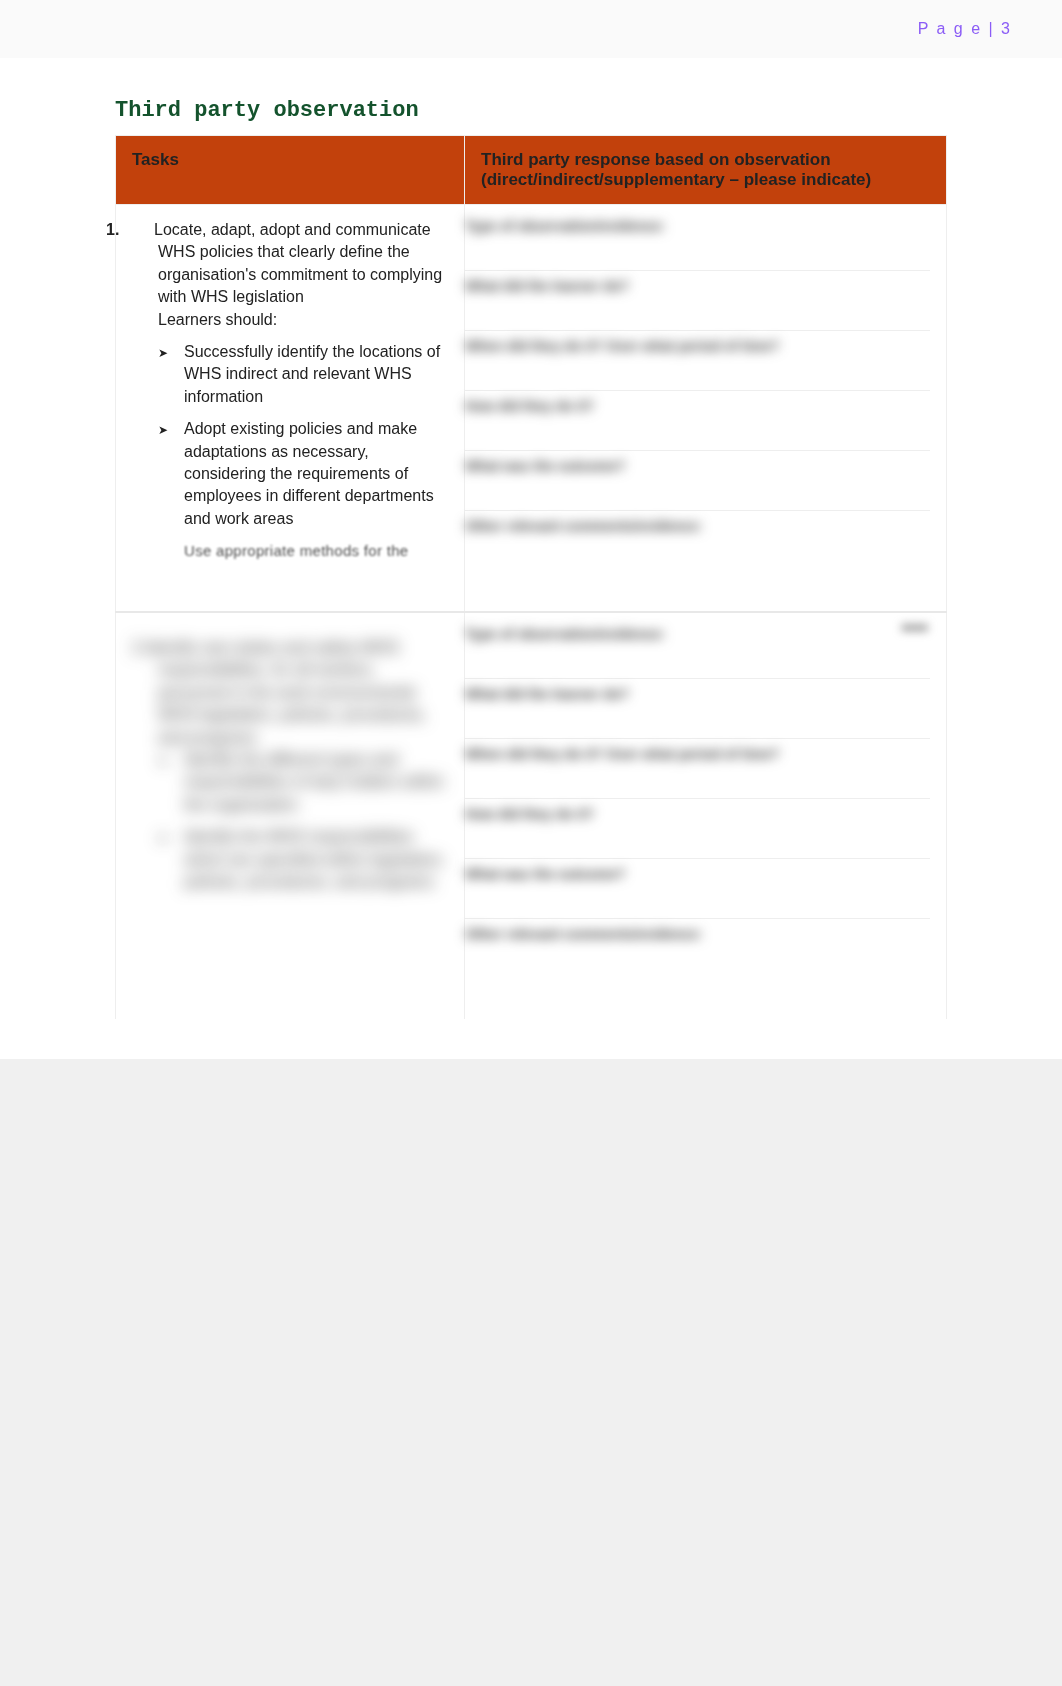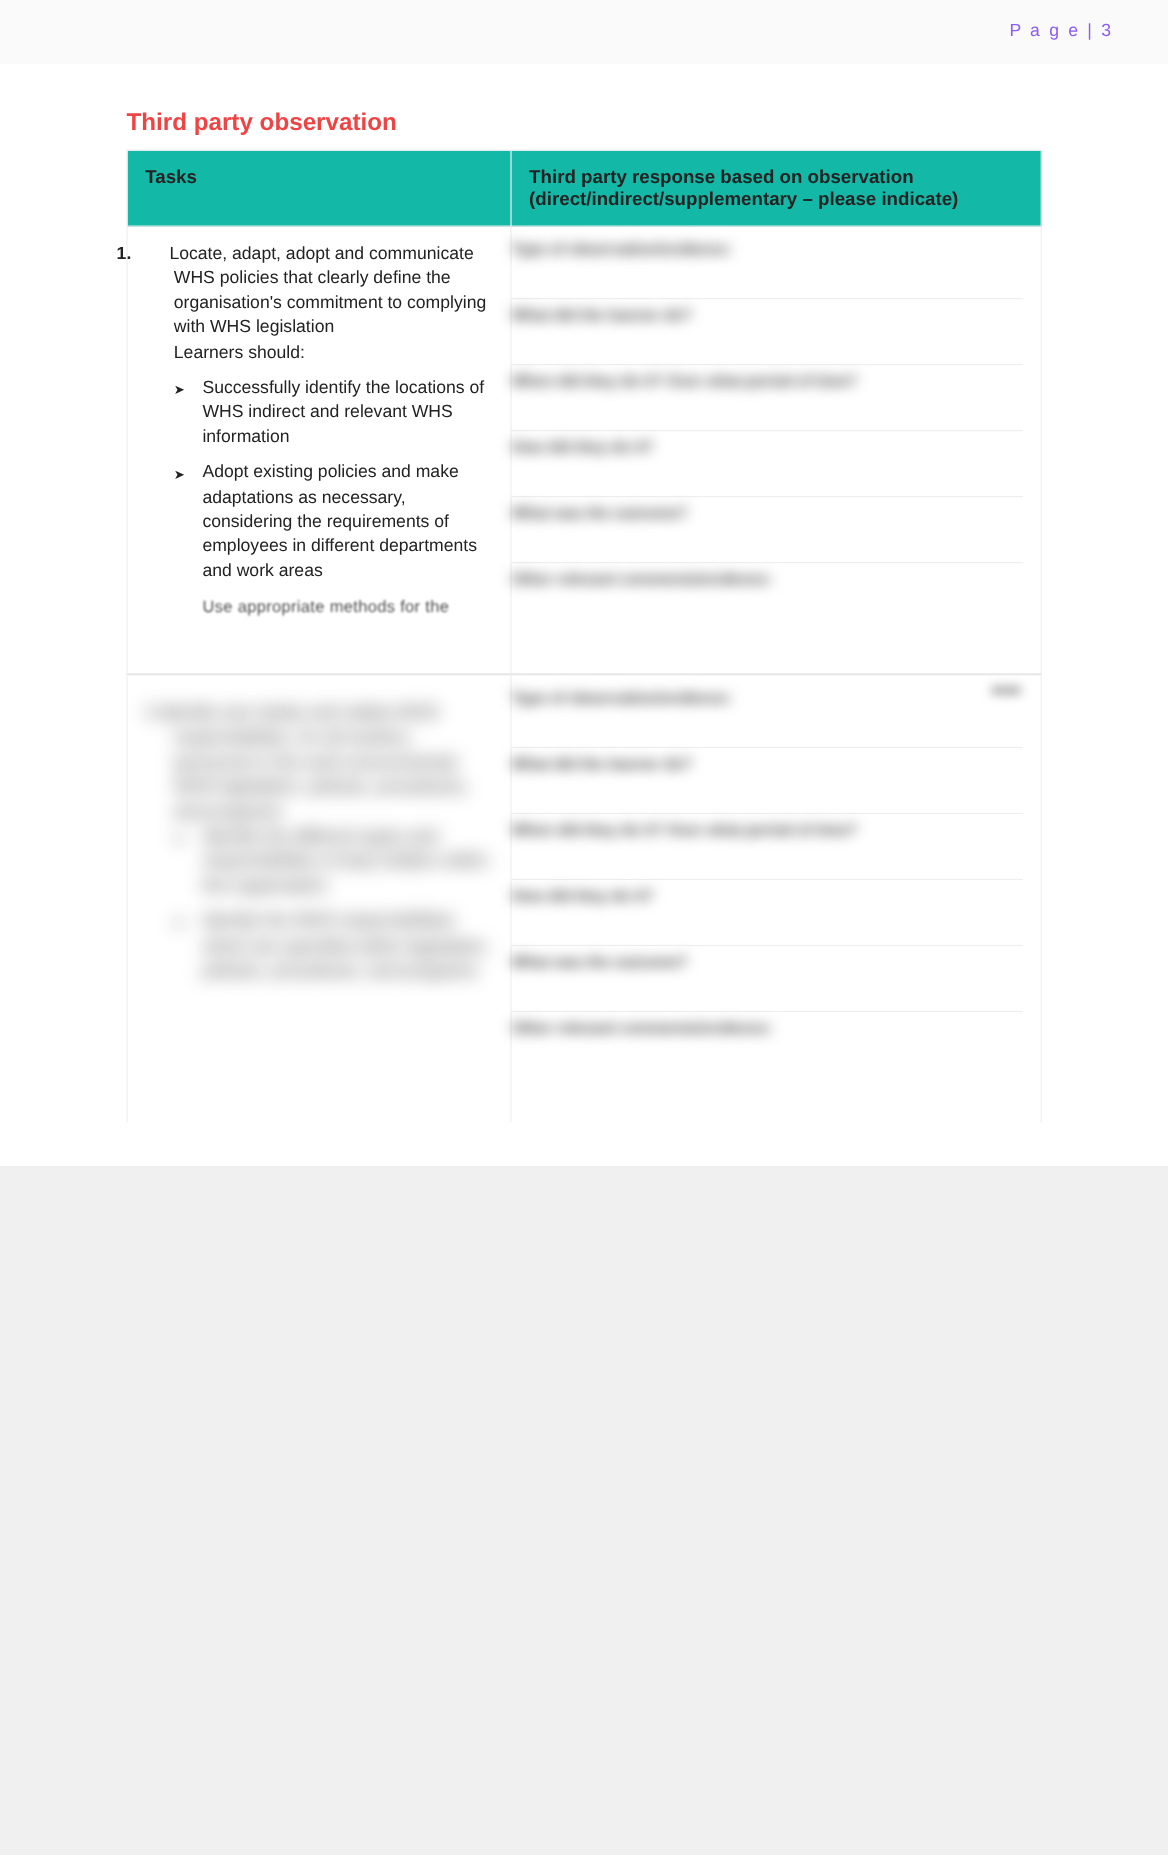--- a/index.html
+++ b/index.html
@@ -24,29 +24,30 @@
       color: #8b5cf6;
       font-size: 16px;
       letter-spacing: 2px;
     }
     .content {
       padding: 40px 115px 40px 115px;
     }
     .section-title {
       font-size: 22px;
       font-weight: bold;
-      color: #ef4444;
+      color: #14532d;
       margin-bottom: 12px;
+      font-family: Liberation Mono, monospace;
     }
     .table {
       width: 100%;
       border-collapse: collapse;
     }
     .table-header-row {
-      background: #14b8a6;
+      background: #c2410c;
     }
     .th {
       padding: 14px 16px;
       text-align: left;
       font-size: 17px;
       font-weight: bold;
       color: #222;
       vertical-align: top;
       border: 1px solid #eee;
     }

